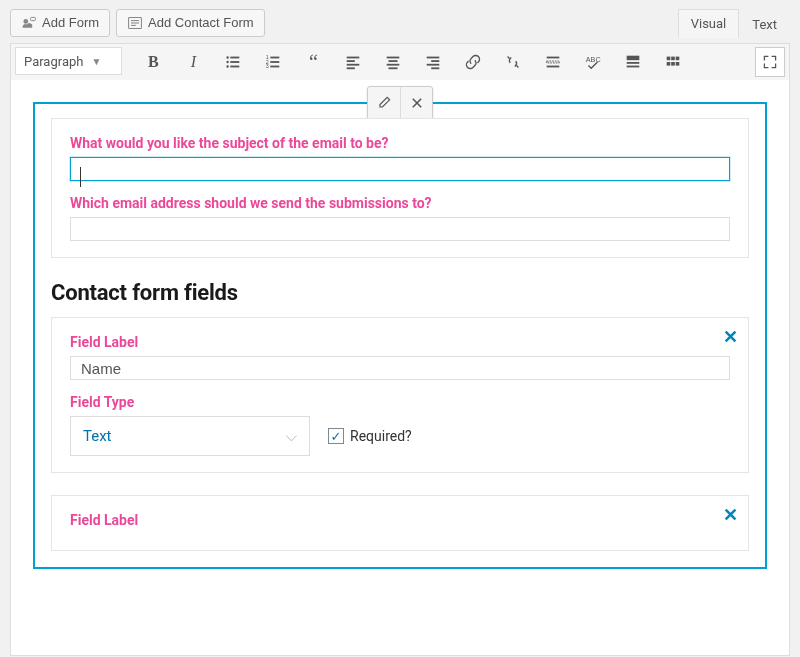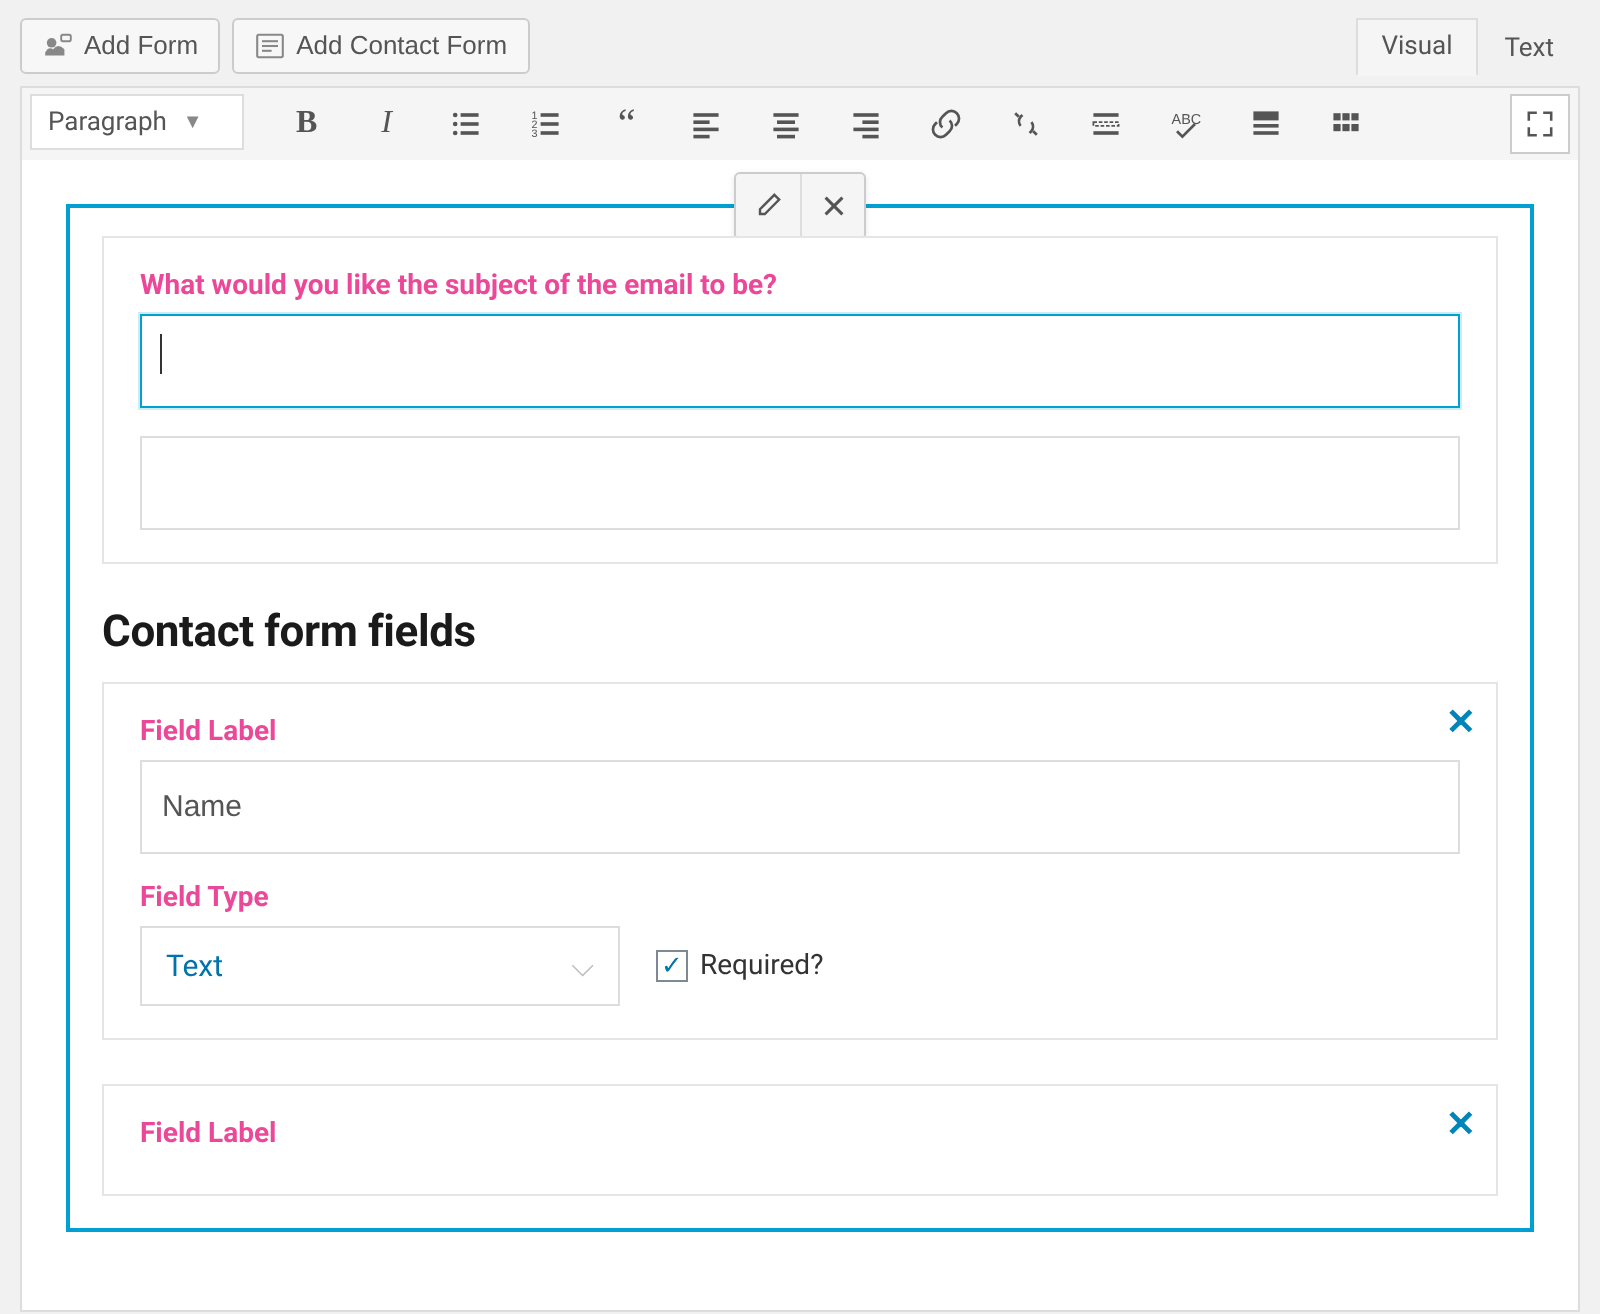--- a/index.html
+++ b/index.html
@@ -170,21 +170,21 @@
     }
     .fld-label {
       font-size: 14px;
       font-weight: 700;
       color: #ec4899;
       display: block;
       margin-bottom: 6px;
     }
     .text-input {
       width: 100%;
-      height: 47px;
+      height: 24px;
       border: 1px solid #ddd;
       padding: 8px 10px;
       font-size: 15px;
       color: #555;
       background: #fff;
     }
     .text-input.focused {
       border: 1.5px solid #00a0d2;
       box-shadow: 0 0 0 1px rgba(0,160,210,0.2);
     }
@@ -385,20 +385,21 @@
       </div>
       <div class="tooltip">Edit</div>
 
       <div class="panel">
         <label class="fld-label">What would you like the subject of the email to be?</label>
         <div class="input-wrap">
           <input class="text-input focused" value="" style="">
           <div class="caret-blink"></div>
         </div>
         <div class="row-gap"></div>
+        <label class="fld-label">Which email address should we send the submissions to?</label>
         <input class="text-input" value="" style="">
       </div>
 
       <h2 class="section-title">Contact form fields</h2>
 
       <div class="panel field-panel">
         <span class="remove-x">✕</span>
         <label class="fld-label">Field Label</label>
         <input class="text-input" style="color: rgb(85, 85, 85);" value="Name">
         <div class="row-gap"></div>

